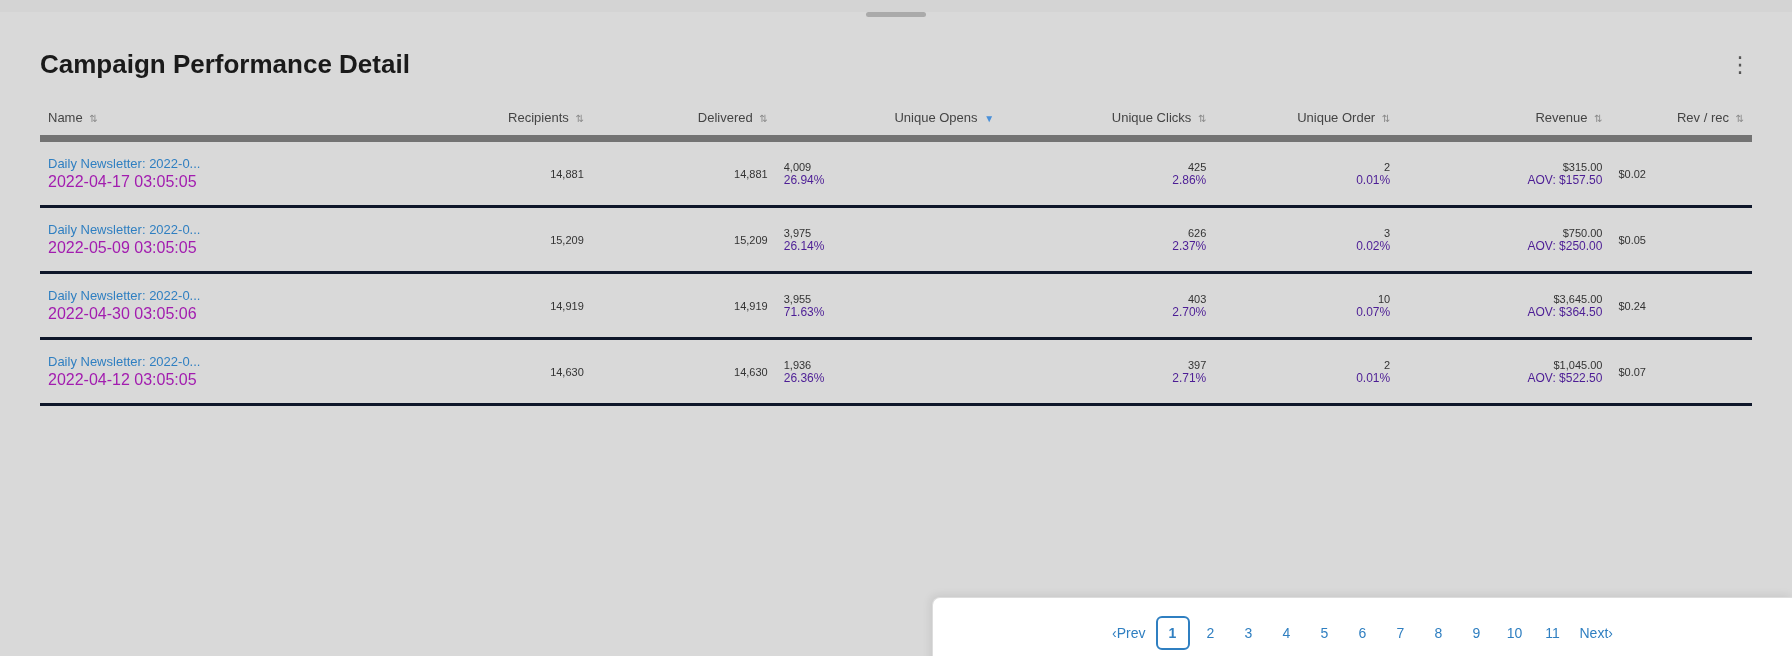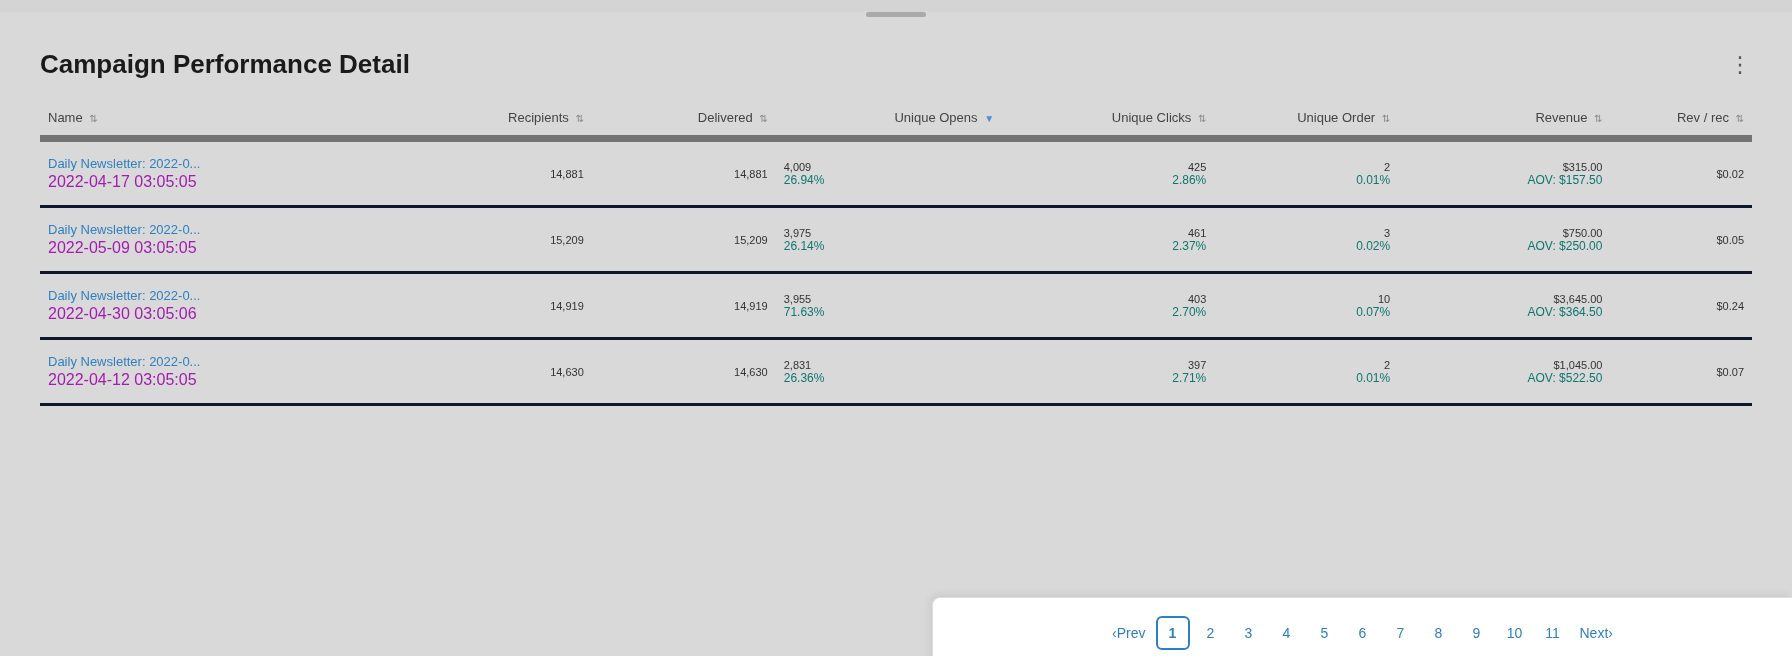--- a/index.html
+++ b/index.html
@@ -106,21 +106,21 @@
 
     .num-main {
       display: block;
       font-size: 11px;
       color: #333;
     }
 
     .num-sub {
       display: block;
       font-size: 12px;
-      color: #0f766e;
+      color: #4c1d95;
     }
 
     
     .pagination-panel {
       position: absolute;
       bottom: 0;
       right: 0;
       width: 860px;
       background: #fff;
       border-top: 1px solid #ddd;
@@ -162,21 +162,21 @@
       font-size: 14px;
     }
 
     .col-name { width: 260px; }
     .col-recipients { width: 130px; text-align: right; }
     .col-delivered { width: 130px; text-align: right; }
     .col-opens { width: 160px; text-align: left; }
     .col-clicks { width: 150px; text-align: right; }
     .col-order { width: 130px; text-align: right; }
     .col-revenue { width: 150px; text-align: right; }
-    .col-revrec { width: 100px; text-align: right; }
+    .col-revrec { width: 100px; text-align: left; }
 
     thead th.col-recipients,
     thead th.col-delivered,
     thead th.col-opens,
     thead th.col-clicks,
     thead th.col-order,
     thead th.col-revenue,
     thead th.col-revrec {
       text-align: right;
     }
@@ -271,21 +271,21 @@
         <span class="num-main">15,209</span>
       </td>
       <td class="col-delivered">
         <span class="num-main">15,209</span>
       </td>
       <td class="col-opens">
         <span class="num-main">3,975</span>
         <span class="num-sub">26.14%</span>
       </td>
       <td class="col-clicks">
-        <span class="num-main">461</span>
+        <span class="num-main">626</span>
         <span class="num-sub">2.37%</span>
       </td>
       <td class="col-order">
         <span class="num-main">3</span>
         <span class="num-sub">0.02%</span>
       </td>
       <td class="col-revenue">
         <span class="num-main">$750.00</span>
         <span class="num-sub">AOV: $250.00</span>
       </td>
@@ -329,21 +329,21 @@
         <span class="campaign-name">Daily Newsletter: 2022-0...</span>
         <span class="campaign-date">2022-04-12 03:05:05</span>
       </td>
       <td class="col-recipients">
         <span class="num-main">14,630</span>
       </td>
       <td class="col-delivered">
         <span class="num-main">14,630</span>
       </td>
       <td class="col-opens">
-        <span class="num-main">2,831</span>
+        <span class="num-main">1,936</span>
         <span class="num-sub">26.36%</span>
       </td>
       <td class="col-clicks">
         <span class="num-main">397</span>
         <span class="num-sub">2.71%</span>
       </td>
       <td class="col-order">
         <span class="num-main">2</span>
         <span class="num-sub">0.01%</span>
       </td>

